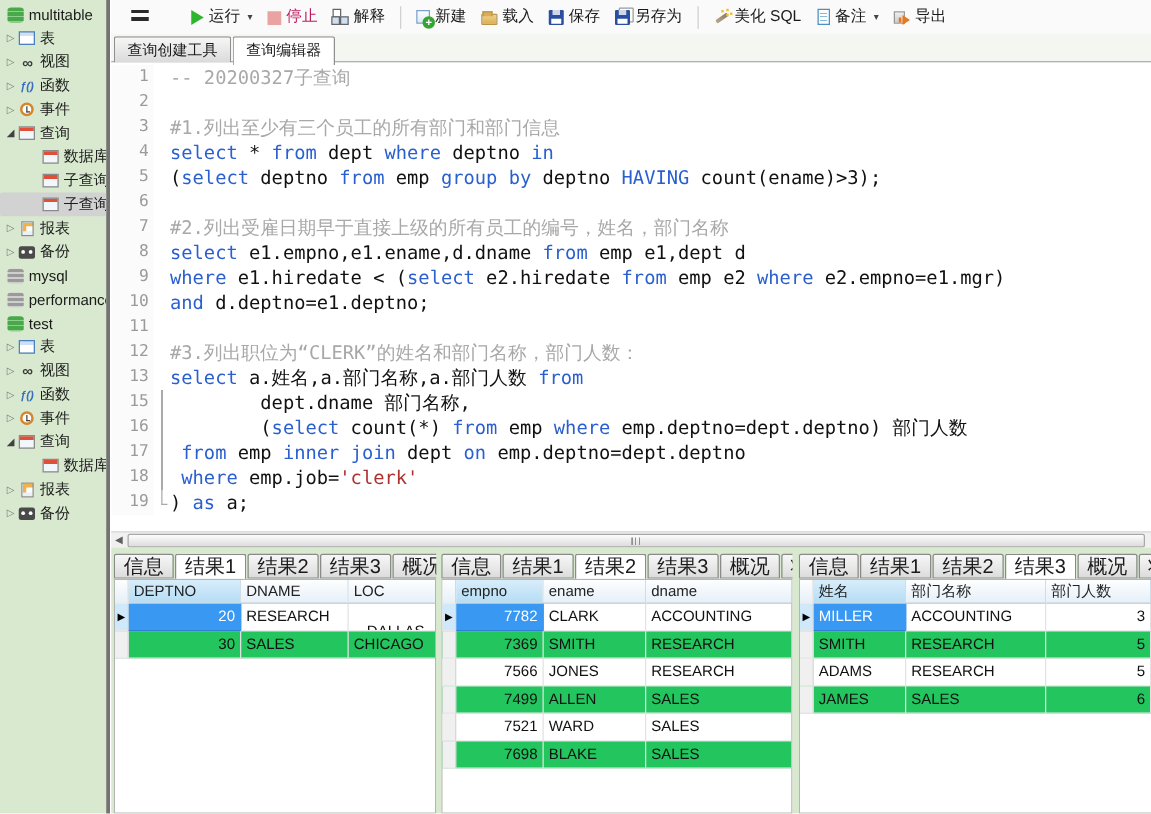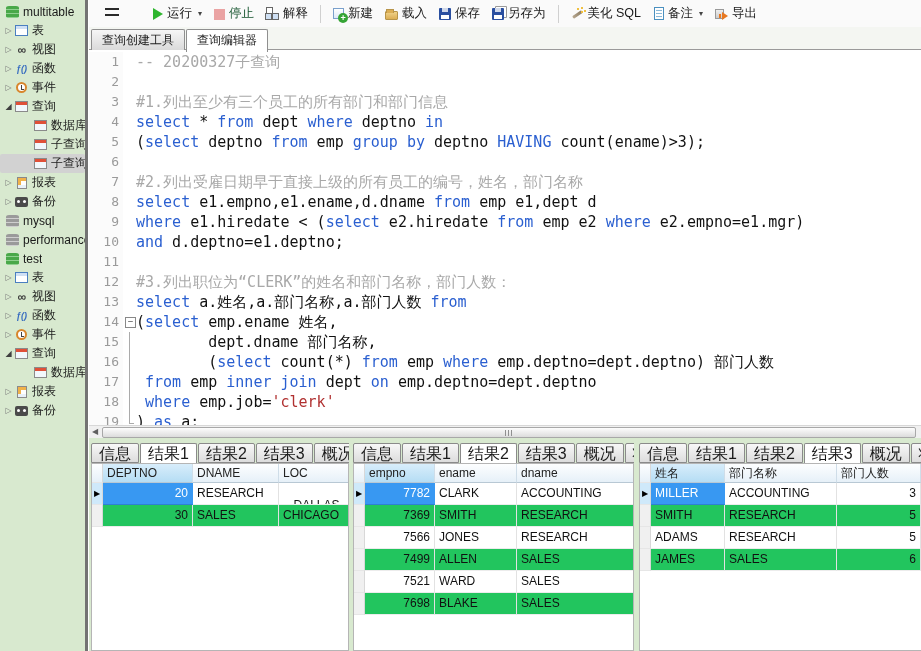--- a/index.html
+++ b/index.html
@@ -41,21 +41,21 @@
   .tlabel { overflow:hidden; white-space:nowrap; }
 
   
   .main { position:absolute; left:89px; top:0; right:0; bottom:0; background:#fff; }
 
   
   .toolbar { position:absolute; left:0; top:0; right:0; height:27px; background:#fafafa;
     display:flex; align-items:center; padding-left:10px; }
   .tb-btn { display:inline-flex; align-items:center; gap:4px; border:none; background:transparent;
     font-family:"Liberation Sans",sans-serif; font-size:12.5px; color:#1a1a1a; padding:3px 6px; cursor:default; }
-  .tb-btn.disabled .tb-label { color:#14532d; }
+  .tb-btn.disabled .tb-label { color:#be185d; }
   .tb-btn.menu-gap { margin-right:22px; }
   .tb-sep { width:1px; height:18px; background:#d0d0d0; margin:0 6px; }
   .caret { font-size:8px; color:#444; margin-left:2px; }
   .tbi { display:inline-block; position:relative; width:13px; height:13px; flex:none; }
   .tbi-hamburger { height:11px; width:14px;
     background:repeating-linear-gradient(#2a2a2a 0 2.5px, transparent 2.5px 6px); }
   .tbi-play { width:0; height:0; border-left:10px solid #2eb52e;
     border-top:6px solid transparent; border-bottom:6px solid transparent; }
   .tbi-stop { width:11px; height:11px; background:#eaa3a3; margin-top:1px; }
   .tbi-explain::before { content:""; position:absolute; left:0; top:0; width:5px; height:5px;
@@ -364,21 +364,20 @@
         <div class="code-line"><span class="gut">4</span><span class="fold"></span><span class="code"><span class="tk-k">select</span><span class="tk-p"> * </span><span class="tk-k">from</span><span class="tk-p"> dept </span><span class="tk-k">where</span><span class="tk-p"> deptno </span><span class="tk-k">in</span></span></div>
         <div class="code-line"><span class="gut">5</span><span class="fold"></span><span class="code"><span class="tk-p">(</span><span class="tk-k">select</span><span class="tk-p"> deptno </span><span class="tk-k">from</span><span class="tk-p"> emp </span><span class="tk-k">group</span><span class="tk-p"> </span><span class="tk-k">by</span><span class="tk-p"> deptno </span><span class="tk-k">HAVING</span><span class="tk-p"> count(ename)&gt;3);</span></span></div>
         <div class="code-line"><span class="gut">6</span><span class="fold"></span><span class="code"></span></div>
         <div class="code-line"><span class="gut">7</span><span class="fold"></span><span class="code"><span class="tk-c">#2.列出受雇日期早于直接上级的所有员工的编号，姓名，部门名称</span></span></div>
         <div class="code-line"><span class="gut">8</span><span class="fold"></span><span class="code"><span class="tk-k">select</span><span class="tk-p"> e1.empno,e1.ename,d.dname </span><span class="tk-k">from</span><span class="tk-p"> emp e1,dept d</span></span></div>
         <div class="code-line"><span class="gut">9</span><span class="fold"></span><span class="code"><span class="tk-k">where</span><span class="tk-p"> e1.hiredate &lt; (</span><span class="tk-k">select</span><span class="tk-p"> e2.hiredate </span><span class="tk-k">from</span><span class="tk-p"> emp e2 </span><span class="tk-k">where</span><span class="tk-p"> e2.empno=e1.mgr)</span></span></div>
         <div class="code-line"><span class="gut">10</span><span class="fold"></span><span class="code"><span class="tk-k">and</span><span class="tk-p"> d.deptno=e1.deptno;</span></span></div>
         <div class="code-line"><span class="gut">11</span><span class="fold"></span><span class="code"></span></div>
         <div class="code-line"><span class="gut">12</span><span class="fold"></span><span class="code"><span class="tk-c">#3.列出职位为“CLERK”的姓名和部门名称，部门人数：</span></span></div>
         <div class="code-line"><span class="gut">13</span><span class="fold"></span><span class="code"><span class="tk-k">select</span><span class="tk-p"> a.姓名,a.部门名称,a.部门人数 </span><span class="tk-k">from</span></span></div>
-        <div class="code-line"><span class="gut">14</span><span class="fold fbox"></span><span class="code"><span class="tk-p">(</span><span class="tk-k">select</span><span class="tk-p"> emp.ename 姓名,</span></span></div>
         <div class="code-line"><span class="gut">15</span><span class="fold fline"></span><span class="code"><span class="tk-p">        dept.dname 部门名称,</span></span></div>
         <div class="code-line"><span class="gut">16</span><span class="fold fline"></span><span class="code"><span class="tk-p">        (</span><span class="tk-k">select</span><span class="tk-p"> count(*) </span><span class="tk-k">from</span><span class="tk-p"> emp </span><span class="tk-k">where</span><span class="tk-p"> emp.deptno=dept.deptno) 部门人数</span></span></div>
         <div class="code-line"><span class="gut">17</span><span class="fold fline"></span><span class="code"><span class="tk-p"> </span><span class="tk-k">from</span><span class="tk-p"> emp </span><span class="tk-k">inner</span><span class="tk-p"> </span><span class="tk-k">join</span><span class="tk-p"> dept </span><span class="tk-k">on</span><span class="tk-p"> emp.deptno=dept.deptno</span></span></div>
         <div class="code-line"><span class="gut">18</span><span class="fold fline"></span><span class="code"><span class="tk-p"> </span><span class="tk-k">where</span><span class="tk-p"> emp.job=</span><span class="tk-s">'clerk'</span></span></div>
         <div class="code-line"><span class="gut">19</span><span class="fold fend"></span><span class="code"><span class="tk-p">) </span><span class="tk-k">as</span><span class="tk-p"> a;</span></span></div>
       </div>
     <div class="hscroll">
       <span class="hs-arrow">◀</span>
       <span class="hs-thumb">
           <span class="grip"></span>

